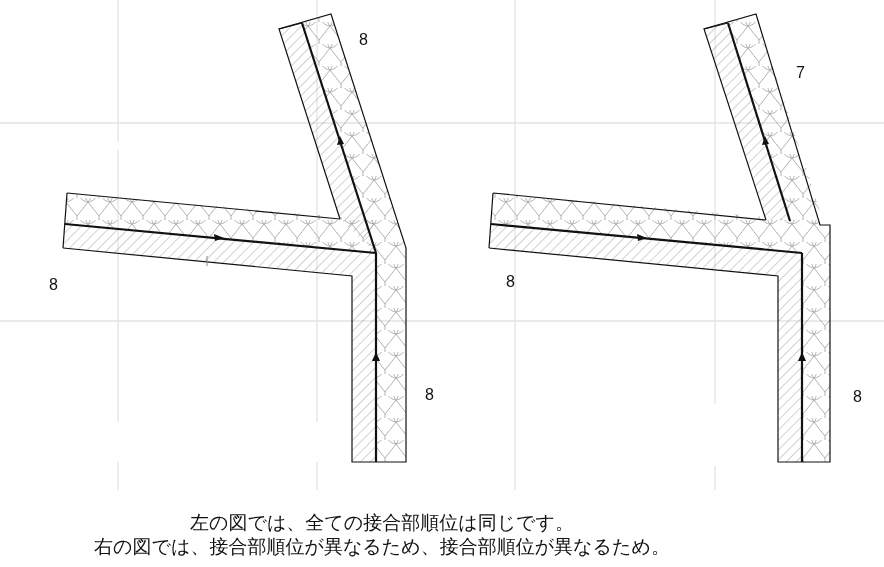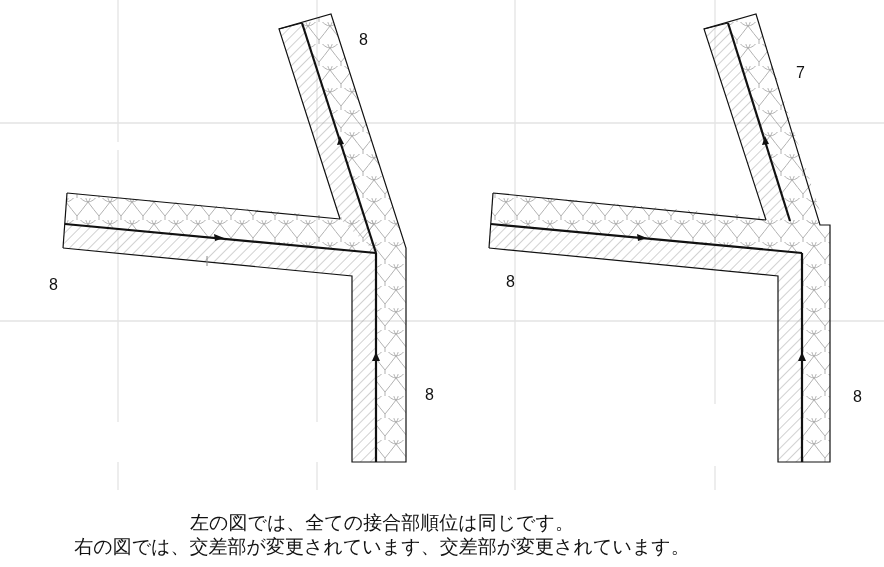--- a/index.html
+++ b/index.html
@@ -93,13 +93,13 @@
       <polygon points="765,136 762,145 769,144"></polygon>
       <polygon points="802,352 798,361 806,361"></polygon>
     </g>
     <text class="lbl" x="796" y="78">7</text>
     <text class="lbl" x="506" y="287">8</text>
     <text class="lbl" x="853" y="402">8</text>
   </g>
 </svg>
 
 <div class="caption cap1">左の図では、全ての接合部順位は同じです。</div>
-<div class="caption cap2">右の図では、交差部が変更されています、交差部が変更されています。</div>
+<div class="caption cap2">右の図では、接合部順位が異なるため、接合部順位が異なるため。</div>
 
 </body></html>

